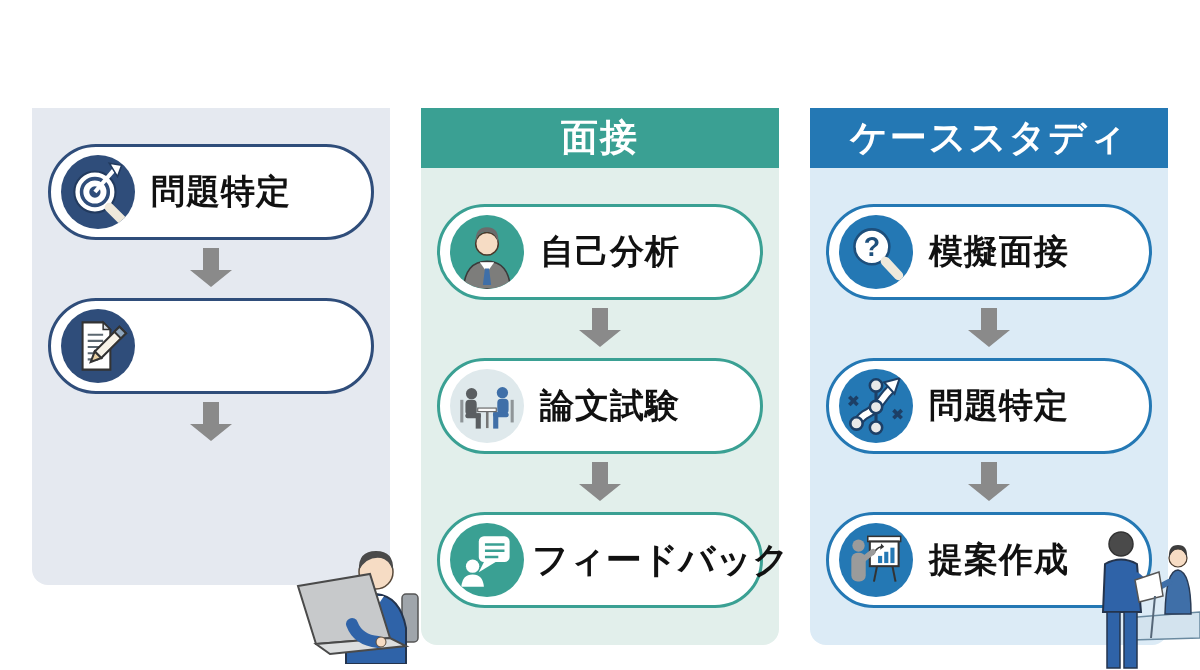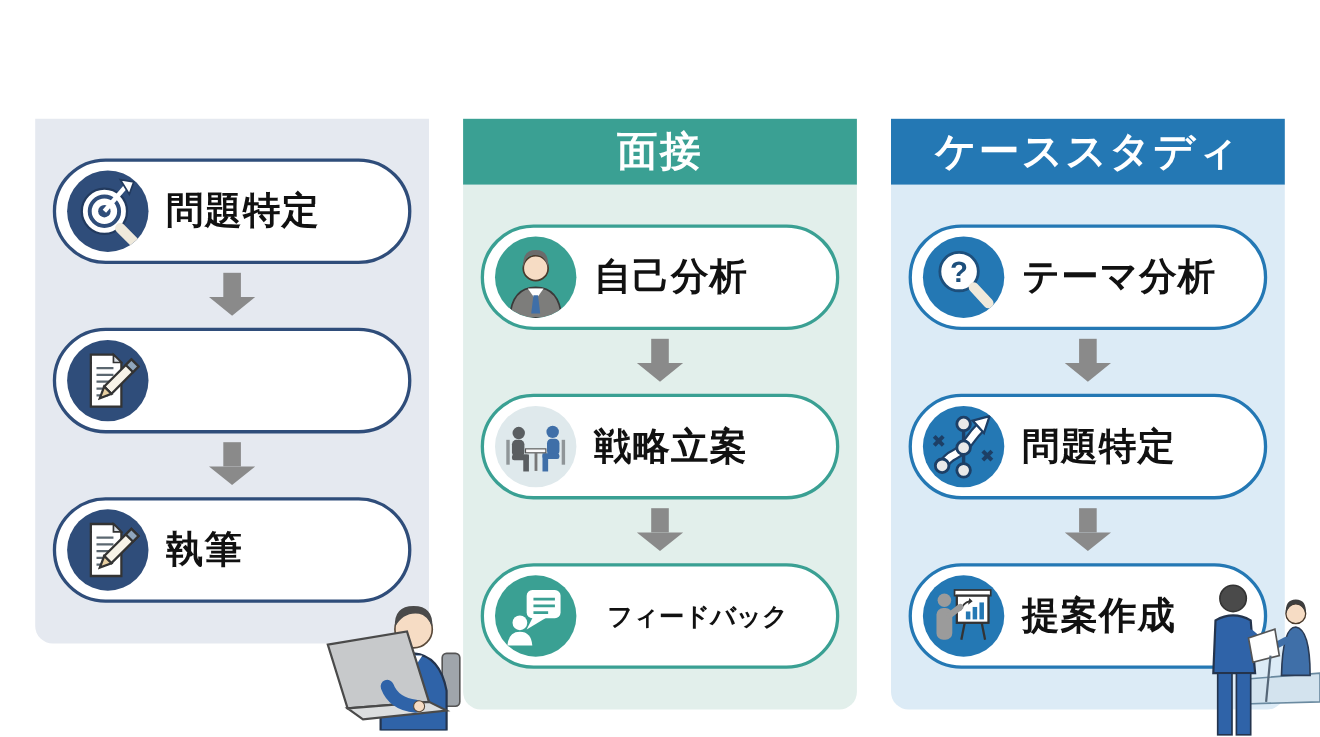--- a/index.html
+++ b/index.html
@@ -43,21 +43,21 @@
   .icon-circle {
     width:74px; height:74px; border-radius:50%; background:var(--accent);
     flex:none; display:flex; align-items:center; justify-content:center; overflow:hidden;
   }
   .icon-circle.light { background:#dfe9ec; }
   .icon-circle svg { display:block; }
   .step-label {
     margin-left:16px; font-size:34px; font-weight:800;
     color:var(--label-text); white-space:nowrap; letter-spacing:1px;
   }
-  .step-label.long { font-size:23px; margin-left:28px; letter-spacing:0; }
+  .step-label.long { font-size:36px; margin-left:8px; letter-spacing:0; }
   .arrow-wrap { height:58px; display:flex; justify-content:center; padding-top:8px; }
   .arrow { position:relative; width:16px; height:22px; background:var(--arrow); }
   .arrow::after {
     content:""; position:absolute; top:22px; left:50%; transform:translateX(-50%);
     border-left:21px solid transparent; border-right:21px solid transparent;
     border-top:17px solid var(--arrow);
   }
   .illus { position:absolute; z-index:5; }
   .illus-laptop  { left:254px; top:542px; }
   .illus-meeting { left:1085px; top:520px; }
@@ -107,39 +107,20 @@
                 <polygon points="40,48 49,48 44.5,58" fill="#e8cfa0" stroke="#333333" stroke-width="2"></polygon>
               </g>
             </svg>
           </span>
         </div>
 
         <div class="arrow-wrap">
             <div class="arrow"></div>
           </div>
 
-        <div class="pill">
-          <span class="icon-circle">
-            <svg width="74" height="74" viewBox="0 0 72 72">
-              <path d="M21 13 h20 l7 7 v39 h-27 z" fill="#ffffff" stroke="#333333" stroke-width="2"></path>
-              <path d="M41 13 l7 7 h-7 z" fill="#d7dde3" stroke="#333333" stroke-width="1.5"></path>
-              <line x1="26" y1="25" x2="41" y2="25" stroke="#5b6770" stroke-width="2"></line>
-              <line x1="26" y1="31" x2="41" y2="31" stroke="#5b6770" stroke-width="2"></line>
-              <line x1="26" y1="37" x2="38" y2="37" stroke="#5b6770" stroke-width="2"></line>
-              <line x1="26" y1="43" x2="41" y2="43" stroke="#5b6770" stroke-width="2"></line>
-              <line x1="26" y1="49" x2="36" y2="49" stroke="#5b6770" stroke-width="2"></line>
-              <g transform="rotate(45 44.5 36)">
-                <rect x="40" y="14" width="9" height="34" fill="#f7f3e8" stroke="#333333" stroke-width="2"></rect>
-                <rect x="40" y="14" width="9" height="7" fill="#8fa6bd" stroke="#333333" stroke-width="2"></rect>
-                <polygon points="40,48 49,48 44.5,58" fill="#e8cfa0" stroke="#333333" stroke-width="2"></polygon>
-              </g>
-            </svg>
-          </span>
-          <span class="step-label">執筆</span>
-        </div>
 
       </div>
     </section>
 
     <section class="column col-interview">
       <header class="col-header">
         <span>面接</span>
       </header>
       <div class="col-body">
 
@@ -177,21 +158,21 @@
               <rect x="15" y="43" width="15" height="5" rx="2" fill="#5a5e61"></rect>
               <rect x="25" y="43" width="5" height="15" fill="#5a5e61"></rect>
               <circle cx="51" cy="23" r="5.5" fill="#3f6fa8"></circle>
               <rect x="46" y="29" width="11" height="15" rx="4" fill="#3f6fa8"></rect>
               <rect x="42" y="42" width="15" height="5" rx="2" fill="#3f6fa8"></rect>
               <rect x="42" y="42" width="5" height="16" fill="#3f6fa8"></rect>
               <rect x="27" y="38" width="18" height="3.5" fill="#fbfbfb" stroke="#555555" stroke-width="1"></rect>
               <rect x="35" y="41.5" width="2.5" height="16" fill="#777777"></rect>
             </svg>
           </span>
-          <span class="step-label">戦略立案</span>
+          <span class="step-label">論文試験</span>
         </div>
 
         <div class="arrow-wrap">
             <div class="arrow"></div>
           </div>
 
         <div class="pill">
           <span class="icon-circle">
             <svg width="74" height="74" viewBox="0 0 72 72">
               <rect x="28" y="13" width="30" height="25" rx="5" fill="#ffffff"></rect>
@@ -216,21 +197,21 @@
       <div class="col-body">
 
         <div class="pill">
           <span class="icon-circle">
             <svg width="74" height="74" viewBox="0 0 72 72">
               <circle cx="32" cy="31" r="17" fill="#ffffff" stroke="#1d4f7c" stroke-width="2.5"></circle>
               <text x="32" y="40" font-size="26" font-weight="bold" fill="#1d4f7c" text-anchor="middle" font-family="Liberation Sans, sans-serif">?</text>
               <line x1="45" y1="45" x2="58" y2="59" stroke="#efe9db" stroke-width="9" stroke-linecap="round"></line>
             </svg>
           </span>
-          <span class="step-label">テーマ分析</span>
+          <span class="step-label">模擬面接</span>
         </div>
 
         <div class="arrow-wrap">
             <div class="arrow"></div>
           </div>
 
         <div class="pill">
           <span class="icon-circle">
             <svg width="74" height="74" viewBox="0 0 72 72">
               <line x1="36" y1="16" x2="36" y2="57" stroke="#1d3f66" stroke-width="3"></line>

